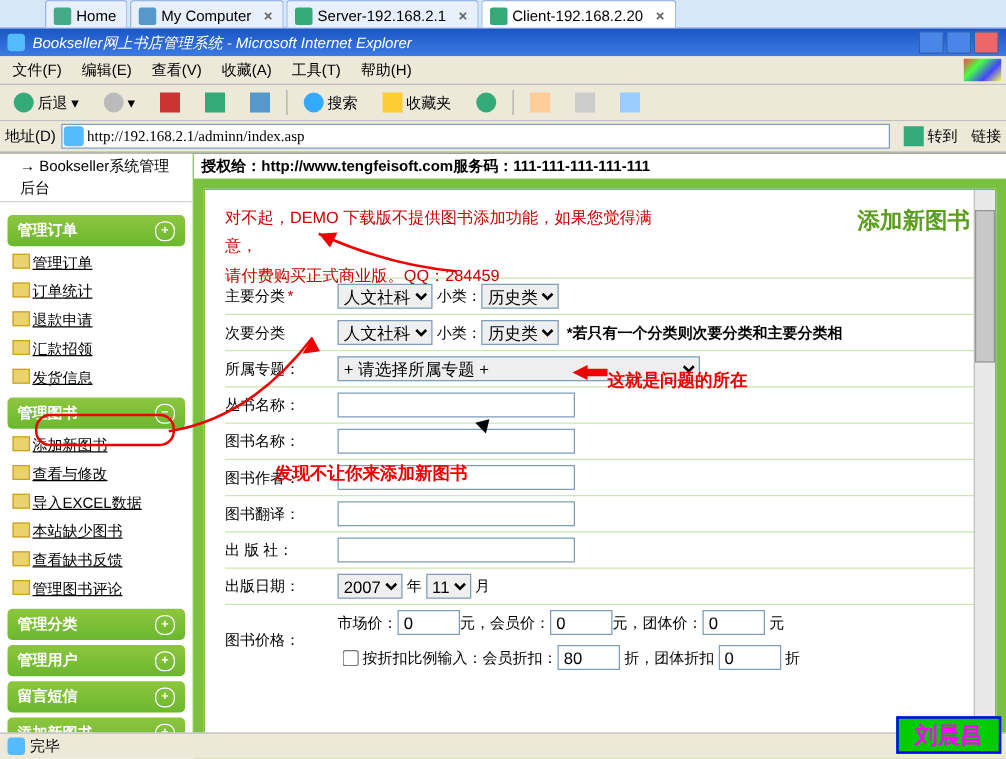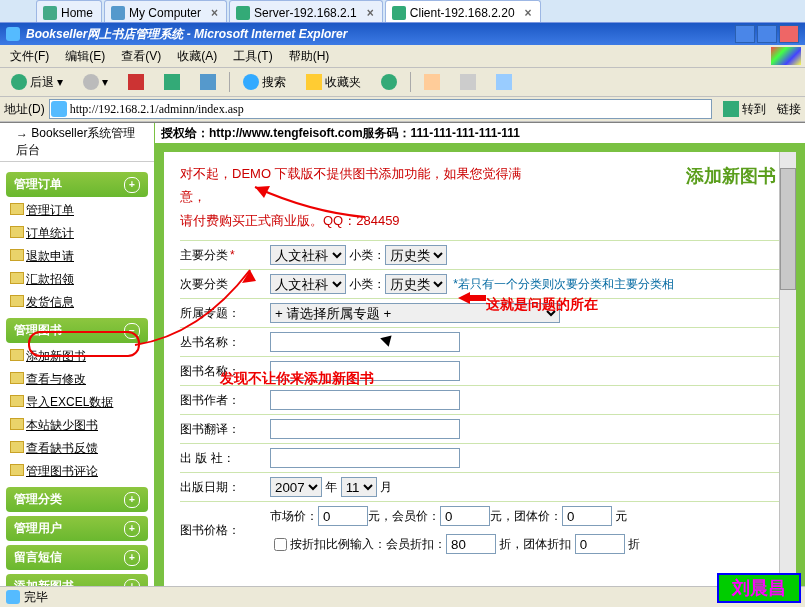--- a/index.html
+++ b/index.html
@@ -29,29 +29,29 @@
 .side ul{list-style:none;margin:2px 0 4px 0;padding:0;}
 .side li{padding:3px 4px 3px 20px;text-decoration:underline;color:#000;position:relative;}
 .side li::before{content:"";position:absolute;left:4px;top:4px;width:12px;height:10px;background:#ead36a;border:1px solid #c9a227;}
 .right-col{flex:1;display:flex;flex-direction:column;background:#7ac142;overflow:hidden;}
 .topbar{height:20px;background:#fff;display:flex;align-items:center;padding:0 6px;font-weight:bold;white-space:nowrap;overflow:hidden;}
 .topbar .right-link{margin-left:auto;font-weight:normal;margin-top:44px;}
 .green-strip{height:8px;background:#7ac142;}
 .panel{flex:1;background:#fff;margin:0 8px 8px 8px;border:1px solid #7ac142;overflow:hidden;position:relative;}
 .panel-title{position:absolute;right:20px;top:12px;font-size:18px;color:#5a9e1c;font-weight:bold;}
 .demo-warn{position:absolute;left:16px;top:10px;width:350px;font-size:13px;color:#c00;line-height:1.8;}
-.form{margin-top:88px;padding-left:16px;}
+.form{margin-top:70px;padding-left:16px;}
 .frow{display:flex;align-items:center;height:28px;border-top:1px solid #cde5ae;}
 .frow .lab{width:90px;}
 .frow .req{color:#c00;margin-left:2px;}
 .frow input[type=text]{border:1px solid #7f9db9;height:18px;padding:0 4px;}
 .frow select{border:1px solid #7f9db9;height:20px;}
 .txt180{width:180px;}
 .txt40{width:40px;}
-.note{color:#0369a1;font-size:12px;margin-left:6px;}
+.note{color:#000000;font-size:12px;margin-left:6px;font-weight:bold;}
 .overlay{position:absolute;pointer-events:none;}
 .red-text{color:#e00;font-weight:bold;font-size:14px;}
 .circle{position:absolute;border:2px solid #e00;border-radius:50%;}
 .cursor-arrow{position:absolute;left:383px;top:333px;width:12px;height:16px;}
 .cursor-arrow::before{content:"";position:absolute;border-left:10px solid #000;border-top:6px solid transparent;border-bottom:6px solid transparent;transform:rotate(-45deg);}
 .statusbar{position:absolute;left:0;bottom:0;height:20px;width:100%;background:#ece9d8;border-top:1px solid #c0c0c0;display:flex;align-items:center;padding:0 6px;gap:4px;}
 .signature{position:absolute;right:4px;bottom:4px;width:80px;height:26px;background:#0c0;border:2px solid #00f;color:#f0f;font-size:18px;font-weight:bold;display:flex;align-items:center;justify-content:center;font-family:KaiTi,serif;}
 .scroll-v{position:absolute;right:0;top:0;width:16px;height:100%;background:#e8e8e8;border-left:1px solid #c0c0c0;}
 .scroll-v .thumb{position:absolute;top:16px;left:0;width:14px;height:120px;background:#c8c8c8;border:1px solid #969696;}
 svg.arrow{position:absolute;overflow:visible;}
@@ -76,21 +76,21 @@
     </div>
   <div class="tab active">
       <span style="width:14px;height:14px;background:#3a7;border-radius:2px"></span>
       <span>Client-192.168.2.20</span>
       <span class="tab-close">×</span>
     </div>
 </div>
 
 <div class="ie-title">
   <span style="width:14px;height:14px;background:#5bf;border-radius:3px"></span>
-  <span style="font-weight:bold;font-style:italic">Bookseller网上书店管理系统 - Microsoft Internet Explorer</span>
+  <span style="font-weight:normal;font-style:italic">Bookseller网上书店管理系统 - Microsoft Internet Explorer</span>
   <div class="win-btns">
     <div class="win-btn"></div>
     <div class="win-btn"></div>
     <div class="win-btn" style="background:#e66"></div>
   </div>
 </div>
 
 <div class="menubar">
   <span>文件(F)</span>
   <span>编辑(E)</span>

